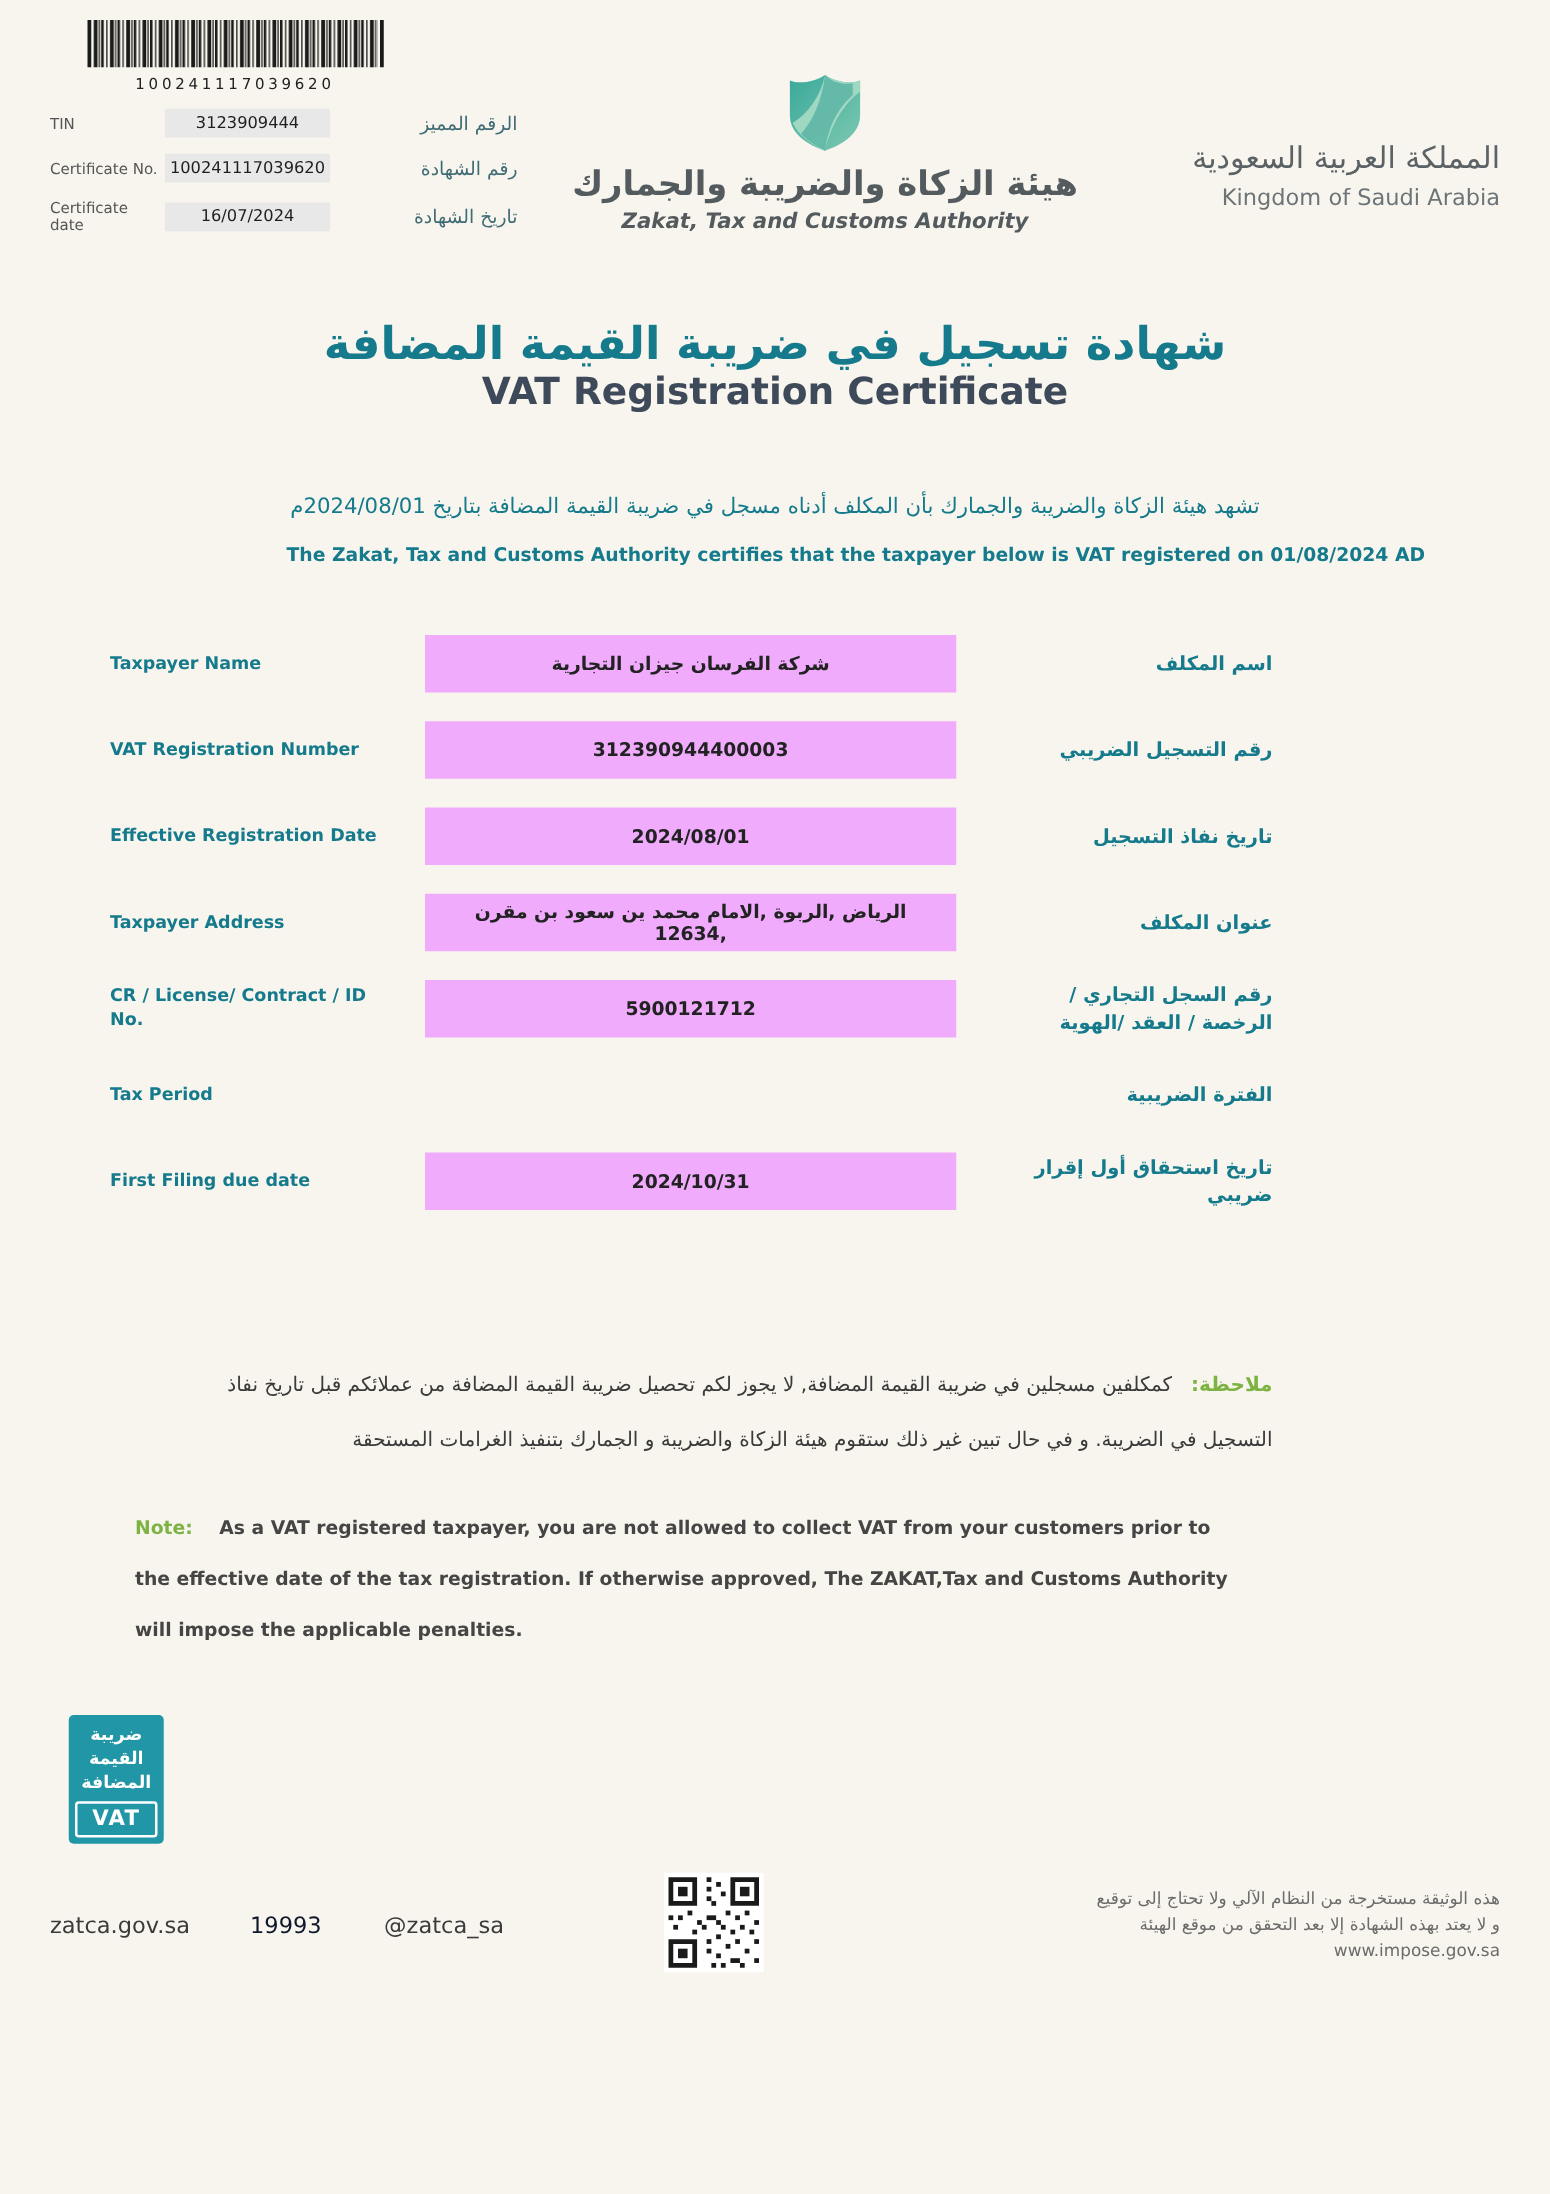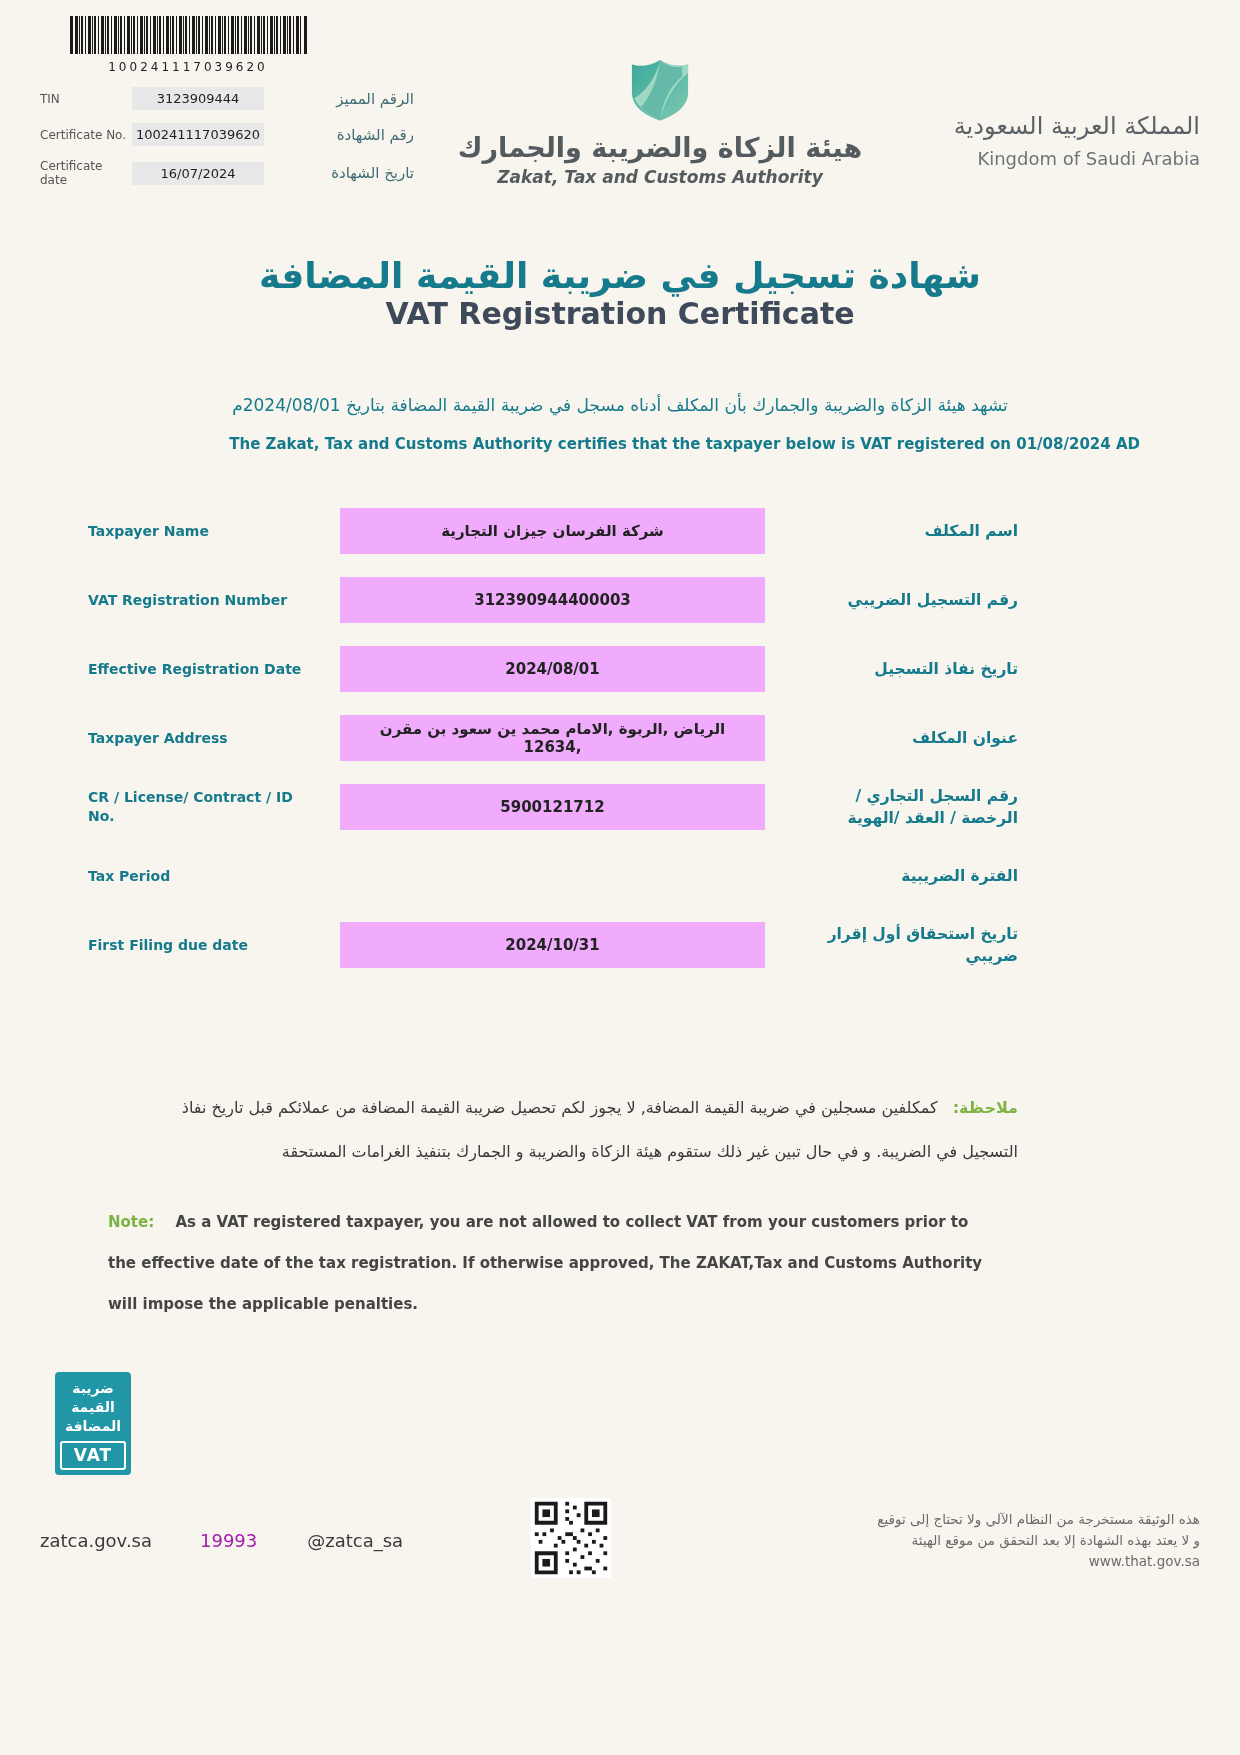--- a/index.html
+++ b/index.html
@@ -55,21 +55,21 @@
   .note-label-en { color:#7cb342; margin-right:16px; }
 
   
   .vat-logo { position:absolute; left:55px; top:1372px; width:76px; background:#2196a6; border-radius:4px; text-align:center; color:#fff; padding:7px 5px 5px 5px; }
   .vat-logo-line { font-size:14px; font-weight:bold; line-height:19px; direction:rtl; }
   .vat-logo-box { border:2px solid #fff; border-radius:3px; margin-top:5px; font-size:17px; font-weight:bold; padding:2px 0 3px 0; letter-spacing:1px; }
 
   
   .footer { position:absolute; left:0; right:0; top:1498px; display:flex; align-items:center; padding:0 40px; }
   .footer-website { font-size:18px; font-weight:normal; color:#3b3b3b; }
-  .footer-phone { font-size:18px; color:#a21caf; margin-left:48px;text-align:center; }
+  .footer-phone { font-size:18px; color:#0f172a; margin-left:48px;text-align:center; }
   .footer-social { font-size:18px; color:#3b3b3b; margin-left:50px; }
   .qr-wrap { margin-left:128px; }
   .footer-disclaimer { margin-left:auto; text-align:right; direction:rtl; color:#6b6b6b; font-size:13.5px; line-height:21px; }
   .footer-disclaimer .url-line { direction:ltr; color:#6b6b6b; }
 </style>
 </head>
 <body>
 
 <div class="page">
 
@@ -250,17 +250,17 @@
             <rect x="56" y="72" width="8" height="4"></rect>
           <rect x="48" y="76" width="4" height="4"></rect>
             <rect x="64" y="76" width="4" height="4"></rect>
         </g>
       </svg>
     </div>
 
     <div class="footer-disclaimer">
       <div>هذه الوثيقة مستخرجة من النظام الآلي ولا تحتاج إلى توقيع</div>
       <div>و لا يعتد بهذه الشهادة إلا بعد التحقق من موقع الهيئة</div>
-      <div class="url-line">www.that.gov.sa</div>
+      <div class="url-line">www.impose.gov.sa</div>
     </div>
   </div>
 
 </div>
 
 </body></html>

